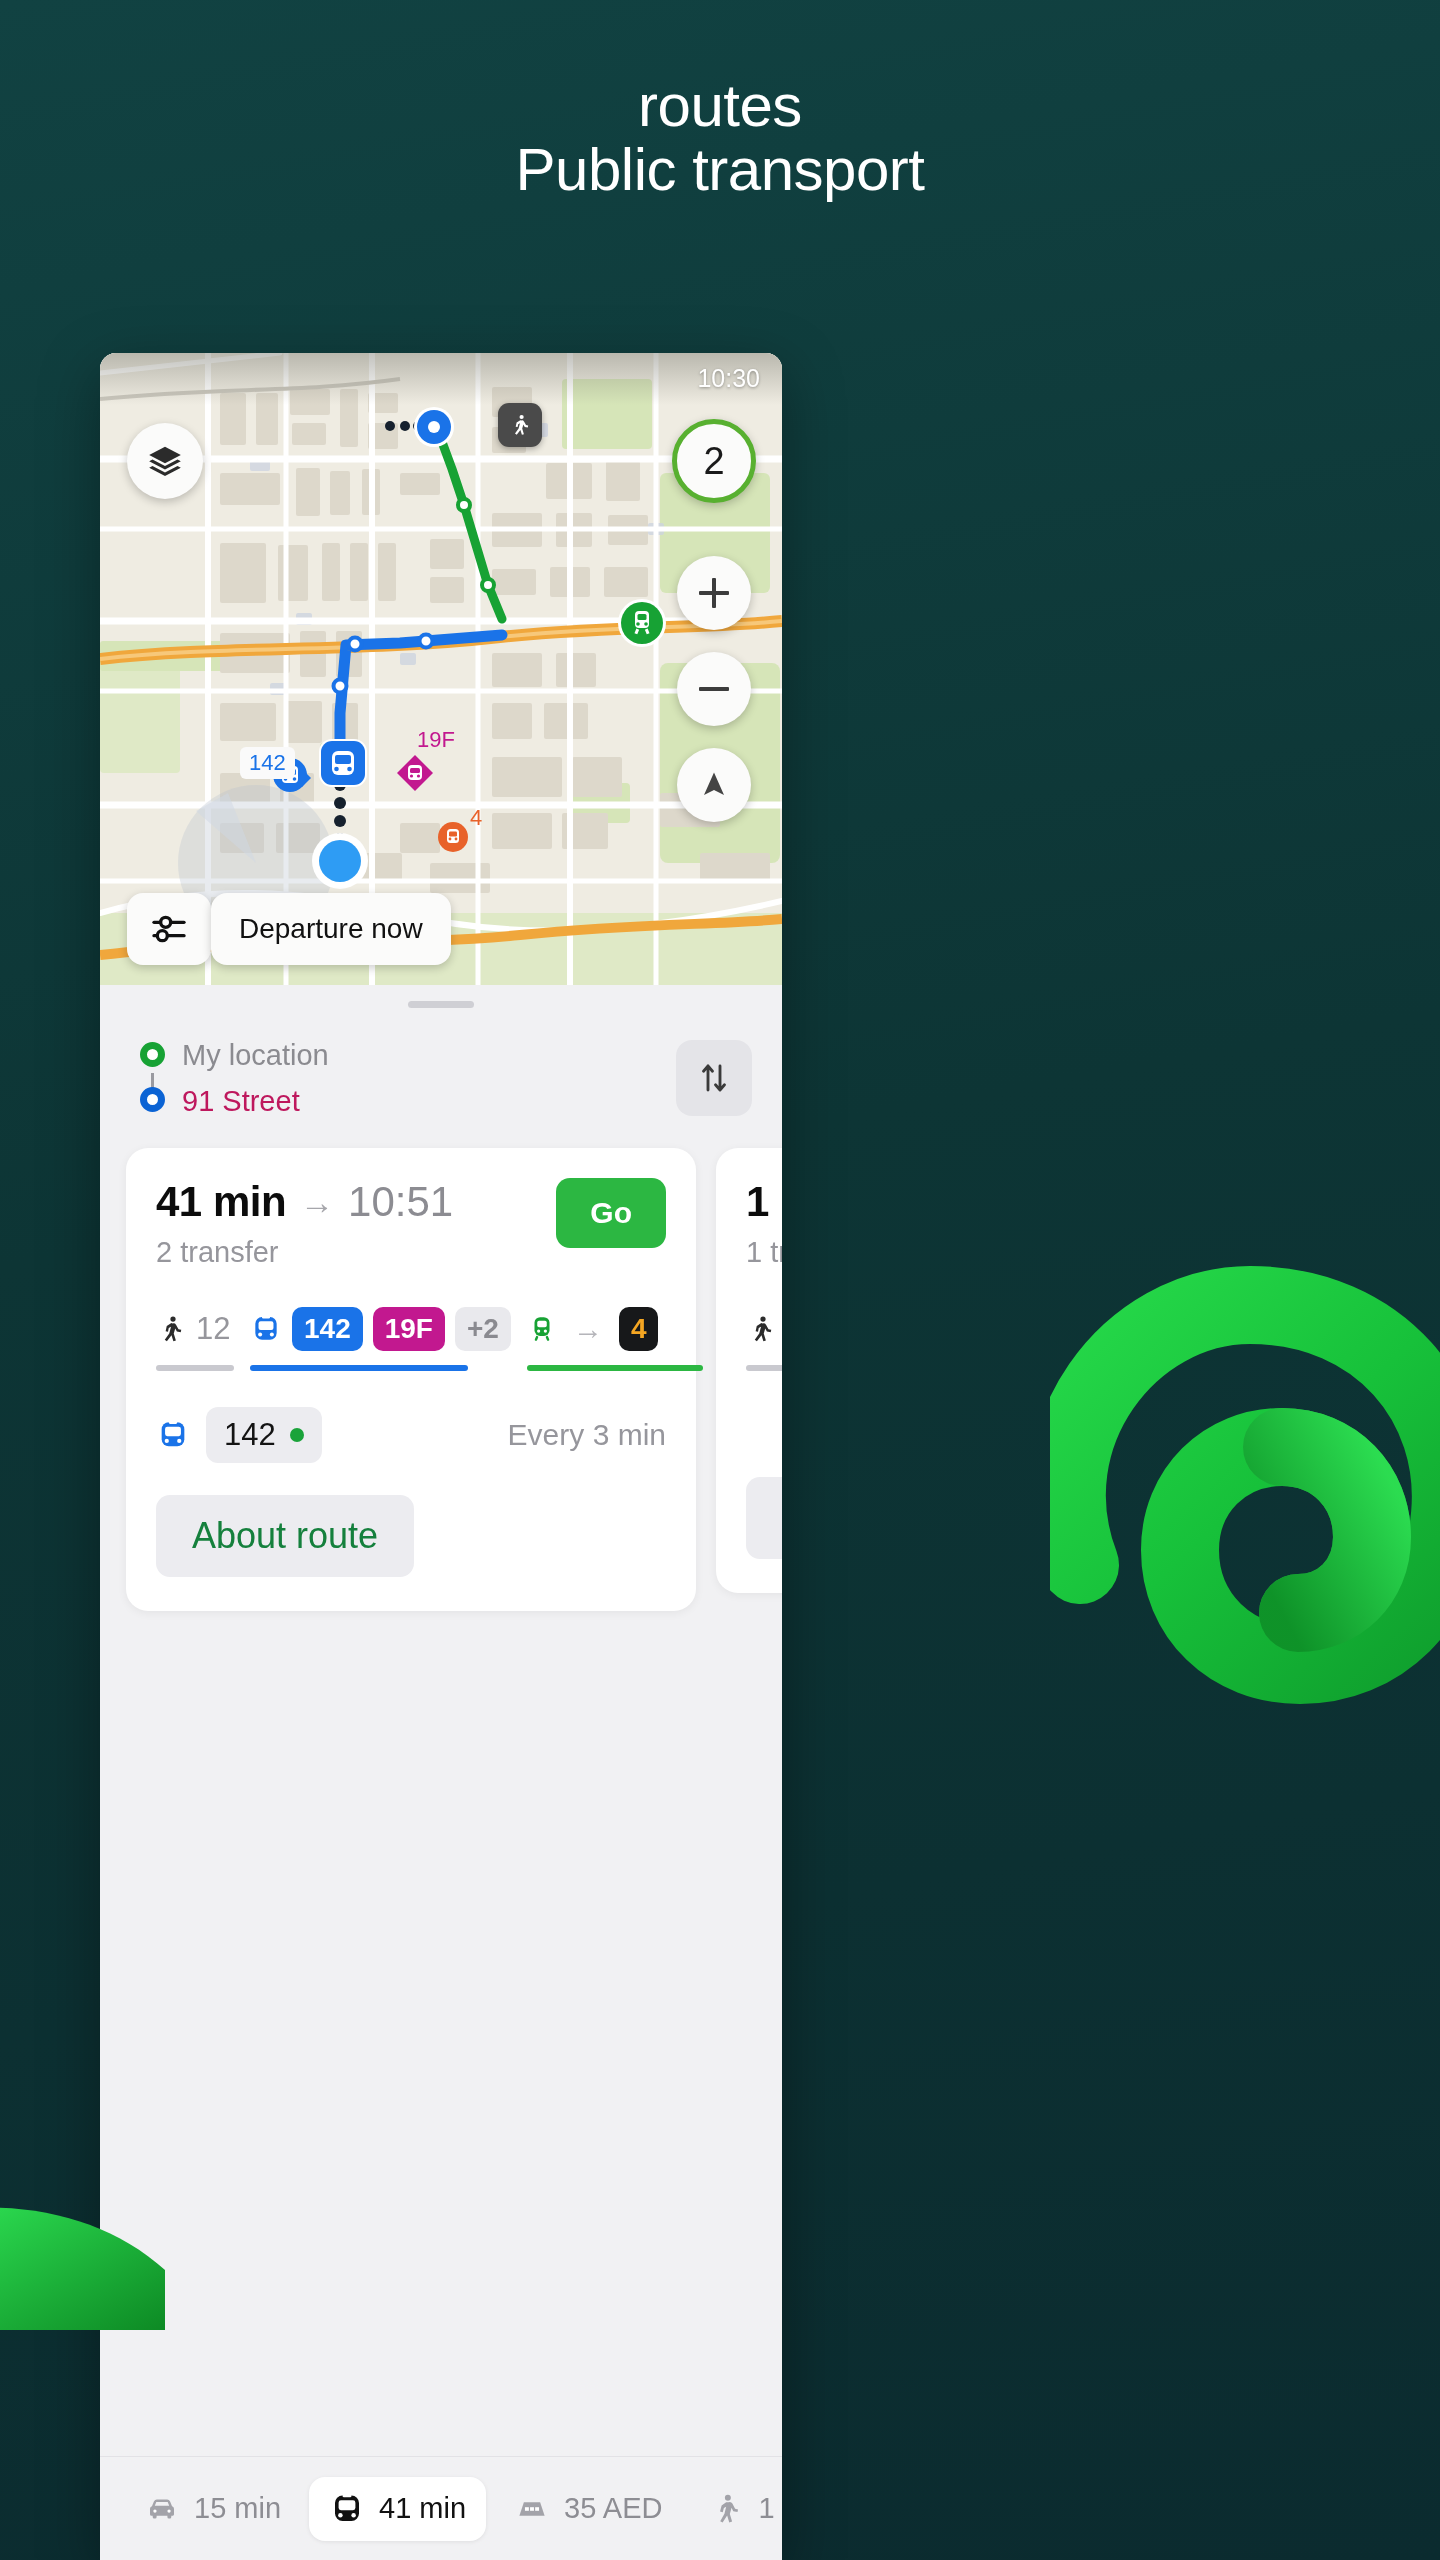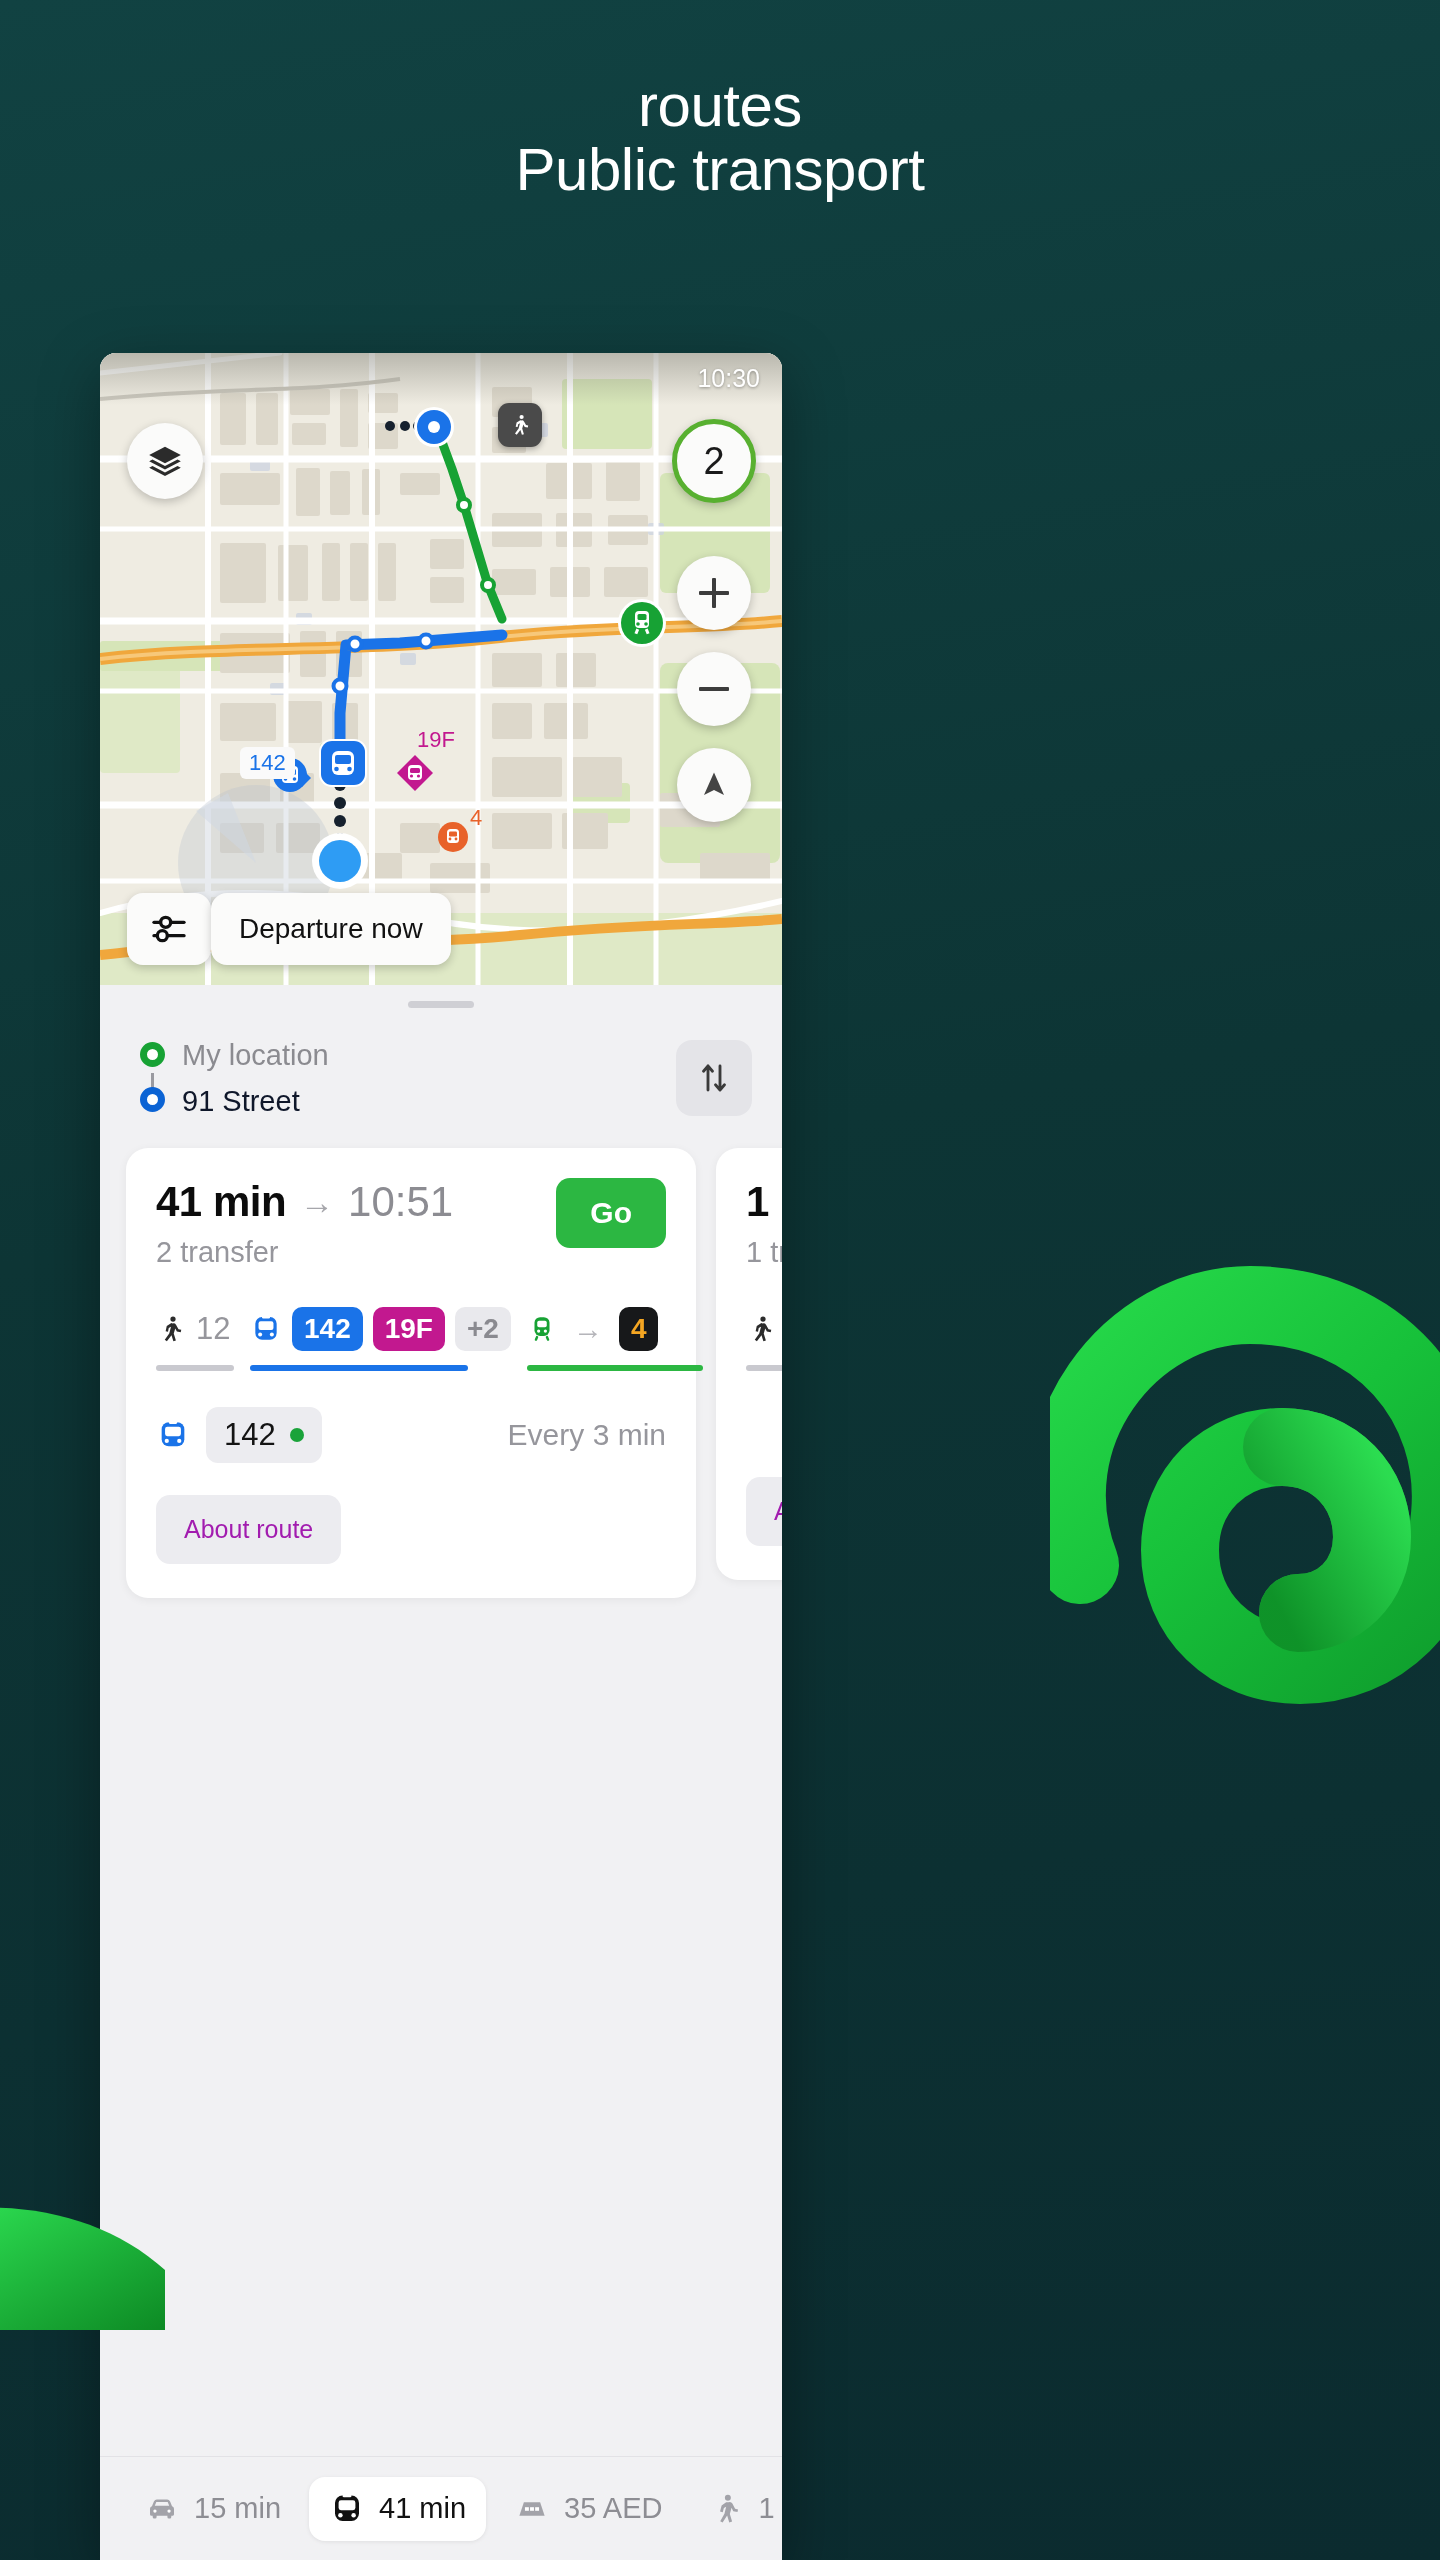--- a/index.html
+++ b/index.html
@@ -105,21 +105,21 @@
   }
   .endpoints {
     display:flex; align-items:center; justify-content: space-between;
     padding: 24px 30px 16px 30px;
     margin-left: 8px;
   }
   .ep-list { position: relative; padding-left: 44px; }
   .ep-row { display:flex; align-items:center; height: 46px; }
   .ep-text { font-size: 29px; }
   .ep-text.muted { color: #8b8b90; }
-  .ep-text.dark { color: #0f172a; text-align: right; }
+  .ep-text.dark { color: #be185d; text-align: right; }
   .ring {
     position:absolute; left: 2px; width: 25px; height: 25px; border-radius:50%;
     border: 7px solid #17a234; background:#fff;
   }
   .ring.start { top: 10px; }
   .ring.end   { top: 55px; border-color:#0b63d4; }
   .ep-connector {
     position:absolute; left: 13px; top: 41px; width: 3px; height: 17px; background:#9a9aa0;
   }
   .swap-btn {
@@ -177,21 +177,21 @@
     background:#ececf0; border-radius: 12px; padding: 10px 18px;
     display:flex; align-items:center; gap: 14px;
   }
   .route-chip-num { font-size: 31px; color:#141414; font-weight: 400; }
   .live-dot { width: 14px; height: 14px; border-radius:50%; background:#1aa33a; }
   .freq { font-size: 30px; color:#96969c; }
 
   .about-btn {
     display:inline-block; margin-top: 32px;
     background:#ececf0; border-radius: 14px;
-    padding: 20px 28px; font-size: 25px; color:#a21caf;
+    padding: 20px 36px; font-size: 36px; color:#15803d;
   }
 
   
   .tabbar {
     position:absolute; left:0; right:0; bottom:0; height: 104px;
     background:#f1f1f3;
     display:flex; align-items:center; padding-left: 24px; gap: 8px;
     border-top: 1px solid #e2e2e6;
   }
   .tab {

